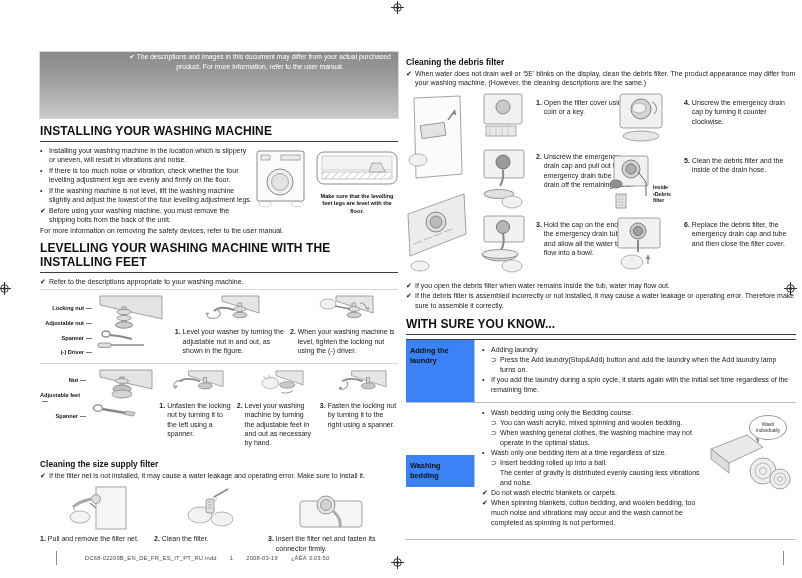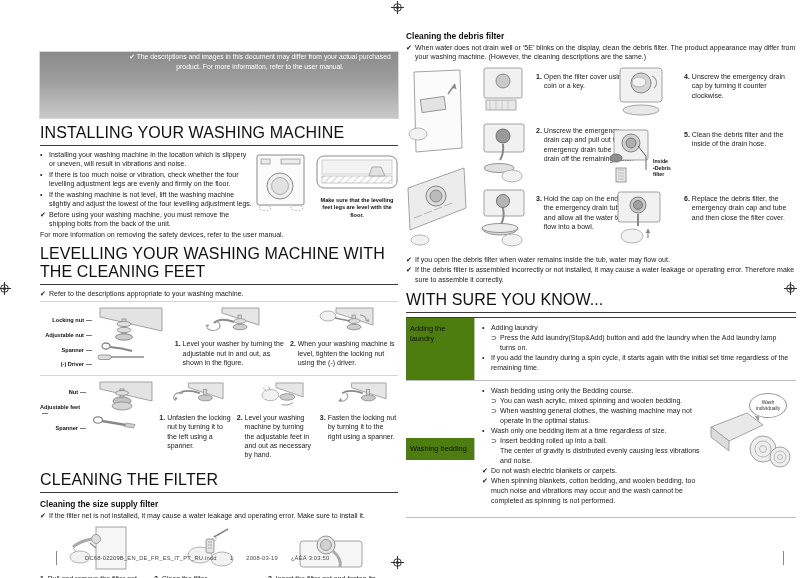--- a/index.html
+++ b/index.html
@@ -10,29 +10,29 @@
   
   .regmark{position:absolute;width:13px;height:13px;}
   
   .footer{position:absolute;left:56px;top:551px;display:flex;align-items:center;}
   .ftick{width:1px;height:14px;background:#8a8a8a;margin-right:28px;}
   .ftext{font-size:5.8px;color:#4a4a4a;letter-spacing:.2px;display:flex;gap:13px;align-items:center;}
   .rtick{position:absolute;left:783px;top:551px;width:1px;height:14px;background:#8a8a8a;}
 
   
   .col-left{position:absolute;left:40px;top:44px;width:358px;}
-  .col-right{position:absolute;left:406px;top:31px;width:390px;}
+  .col-right{position:absolute;left:406px;top:57px;width:390px;}
 
   
   .banner{height:66px;background:linear-gradient(to bottom,#8a8a8a 0%,#9f9f9f 45%,#b9b9b9 78%,#c8c8c8 100%);
     box-shadow:0 0 0 1px #d8d8d8;}
   .banner-title{font-size:17.5px;font-weight:bold;color:#fff;padding:7px 0 0 10px;letter-spacing:.2px;}
   .banner-note{margin:8px 6px 0 88px;font-size:6.8px;line-height:1.5;color:#fff;text-align:center;}
 
-  .h1{font-size:16px;font-weight:normal;color:#111;margin-top:6px;padding-bottom:3px;border-bottom:1.6px solid #3c3c3c;letter-spacing:.1px;}
+  .h1{font-size:12px;font-weight:bold;color:#111;margin-top:6px;padding-bottom:3px;border-bottom:1.6px solid #3c3c3c;letter-spacing:.1px;}
   .h2{font-size:8.4px;font-weight:bold;color:#111;}
 
   .ln{display:flex;font-size:7px;line-height:1.35;margin-top:1px;}
   .ln .m{width:9px;flex:none;}
   .ln .t{flex:1;}
 
   
   .install-body{position:relative;margin-top:4px;}
   .install-lines{width:212px;}
   .install-full{font-size:7px;line-height:1.35;margin-top:1px;}
@@ -61,21 +61,21 @@
   
   .dgrid{position:relative;height:186px;margin-top:4px;}
   .dgrid .abs{position:absolute;}
   .inside-label{position:absolute;left:247px;top:92px;width:32px;font-size:5.2px;font-weight:bold;line-height:1.3;white-space:pre-line;color:#111;}
   .cknotes{margin-top:3px;}
 
   
   .ktable{margin-top:4px;border-top:1.5px solid #3c3c3c;border-bottom:1px solid #bdbdbd;}
   .krow{display:flex;border-bottom:1px solid #bdbdbd;}
   .krow:last-child{border-bottom:none;align-items:center;}
-  .kcell-l{width:60px;flex:none;background:#4d7c0f;border-right:1px solid #bdbdbd;font-size:7.4px;font-weight:normal;padding:6px 4px;line-height:1.35;color:#111;}
+  .kcell-l{width:60px;flex:none;background:#3b82f6;border-right:1px solid #bdbdbd;font-size:7.4px;font-weight:bold;padding:6px 4px;line-height:1.35;color:#111;}
   .kcell-r{flex:1;padding:5px 7px;font-size:7px;line-height:1.42;position:relative;}
   .kln{display:flex;}
   .kln .m{width:9px;flex:none;}
   .kln.ind1{margin-left:9px;}
   .kln.ind2{margin-left:18px;}
   .bedding-ill{position:absolute;right:3px;top:12px;width:86px;height:74px;}
   .bubble{position:absolute;right:6px;top:0;width:36px;height:23px;border:1px solid #999;border-radius:50%;background:#fff;
     display:flex;align-items:center;justify-content:center;text-align:center;font-size:5px;line-height:1.15;color:#333;}
   .bubble::after{content:"";position:absolute;left:4px;bottom:-4px;width:0;height:0;border-left:5px solid transparent;border-top:5px solid #999;transform:rotate(12deg);}
 </style>
@@ -164,21 +164,21 @@
           </defs>
         <rect x="1" y="1" width="80" height="32" rx="7" fill="#ffffff" stroke="#8a8a8a"></rect>
         <rect x="6" y="5" width="70" height="14" fill="#f3f3f3" stroke="#c5c5c5" stroke-width="0.8"></rect>
         <rect x="6" y="21" width="70" height="7" fill="url(#hatch)" stroke="#bbbbbb" stroke-width="0.8"></rect>
         <path d="M56 12 l9 0 l4 9 l-16 0 Z" fill="#e2e2e2" stroke="#999" stroke-width="0.8"></path>
       </svg>
       <div class="closeup-cap">Make sure that the levelling feet legs are level with the floor.</div>
     </div>
   </div>
 
-  <div class="h1">LEVELLING YOUR WASHING MACHINE WITH THE CLEANING FEET</div>
+  <div class="h1">LEVELLING YOUR WASHING MACHINE WITH THE INSTALLING FEET</div>
   <div class="note-line">
     <span class="m">✔</span>
     <span class="t">Refer to the descriptions appropriate to your washing machine.</span>
   </div>
   <div class="rule"></div>
 
   <div class="lvrow">
     <div class="diagram" style="width:132px;">
       <div class="lbls" style="width:52px;height:50px;padding-top:10px;">
         <span class="lbl">Locking nut</span>
@@ -287,21 +287,20 @@
         <path d="M16 12 a7 5 0 0 1 -8 8" fill="none" stroke="#999" stroke-width="1.1"></path>
         <path d="M8 20 l3.8 0.6 l-1 -3.6 Z" fill="#999"></path>
       </svg>
       <div class="stp">
           <span class="n">3.</span>
           <span class="t">Fasten the locking nut by turning it to the right using a spanner.</span>
         </div>
     </div>
   </div>
 
-  <div class="h1">CLEANING THE FILTER</div>
   <div class="h2" style="margin-top:6px;">Cleaning the size supply filter</div>
   <div class="note-line" style="margin-top:2px;">
     <span class="m">✔</span>
     <span class="t">If the filter net is not installed, it may cause a water leakage and operating error. Make sure to install it.</span>
   </div>
 
   <div class="cfrow">
     <div class="cfcol" style="width:114px;">
       <div class="stepimg">
         <svg width="62" height="46" viewBox="0 0 62 46">

